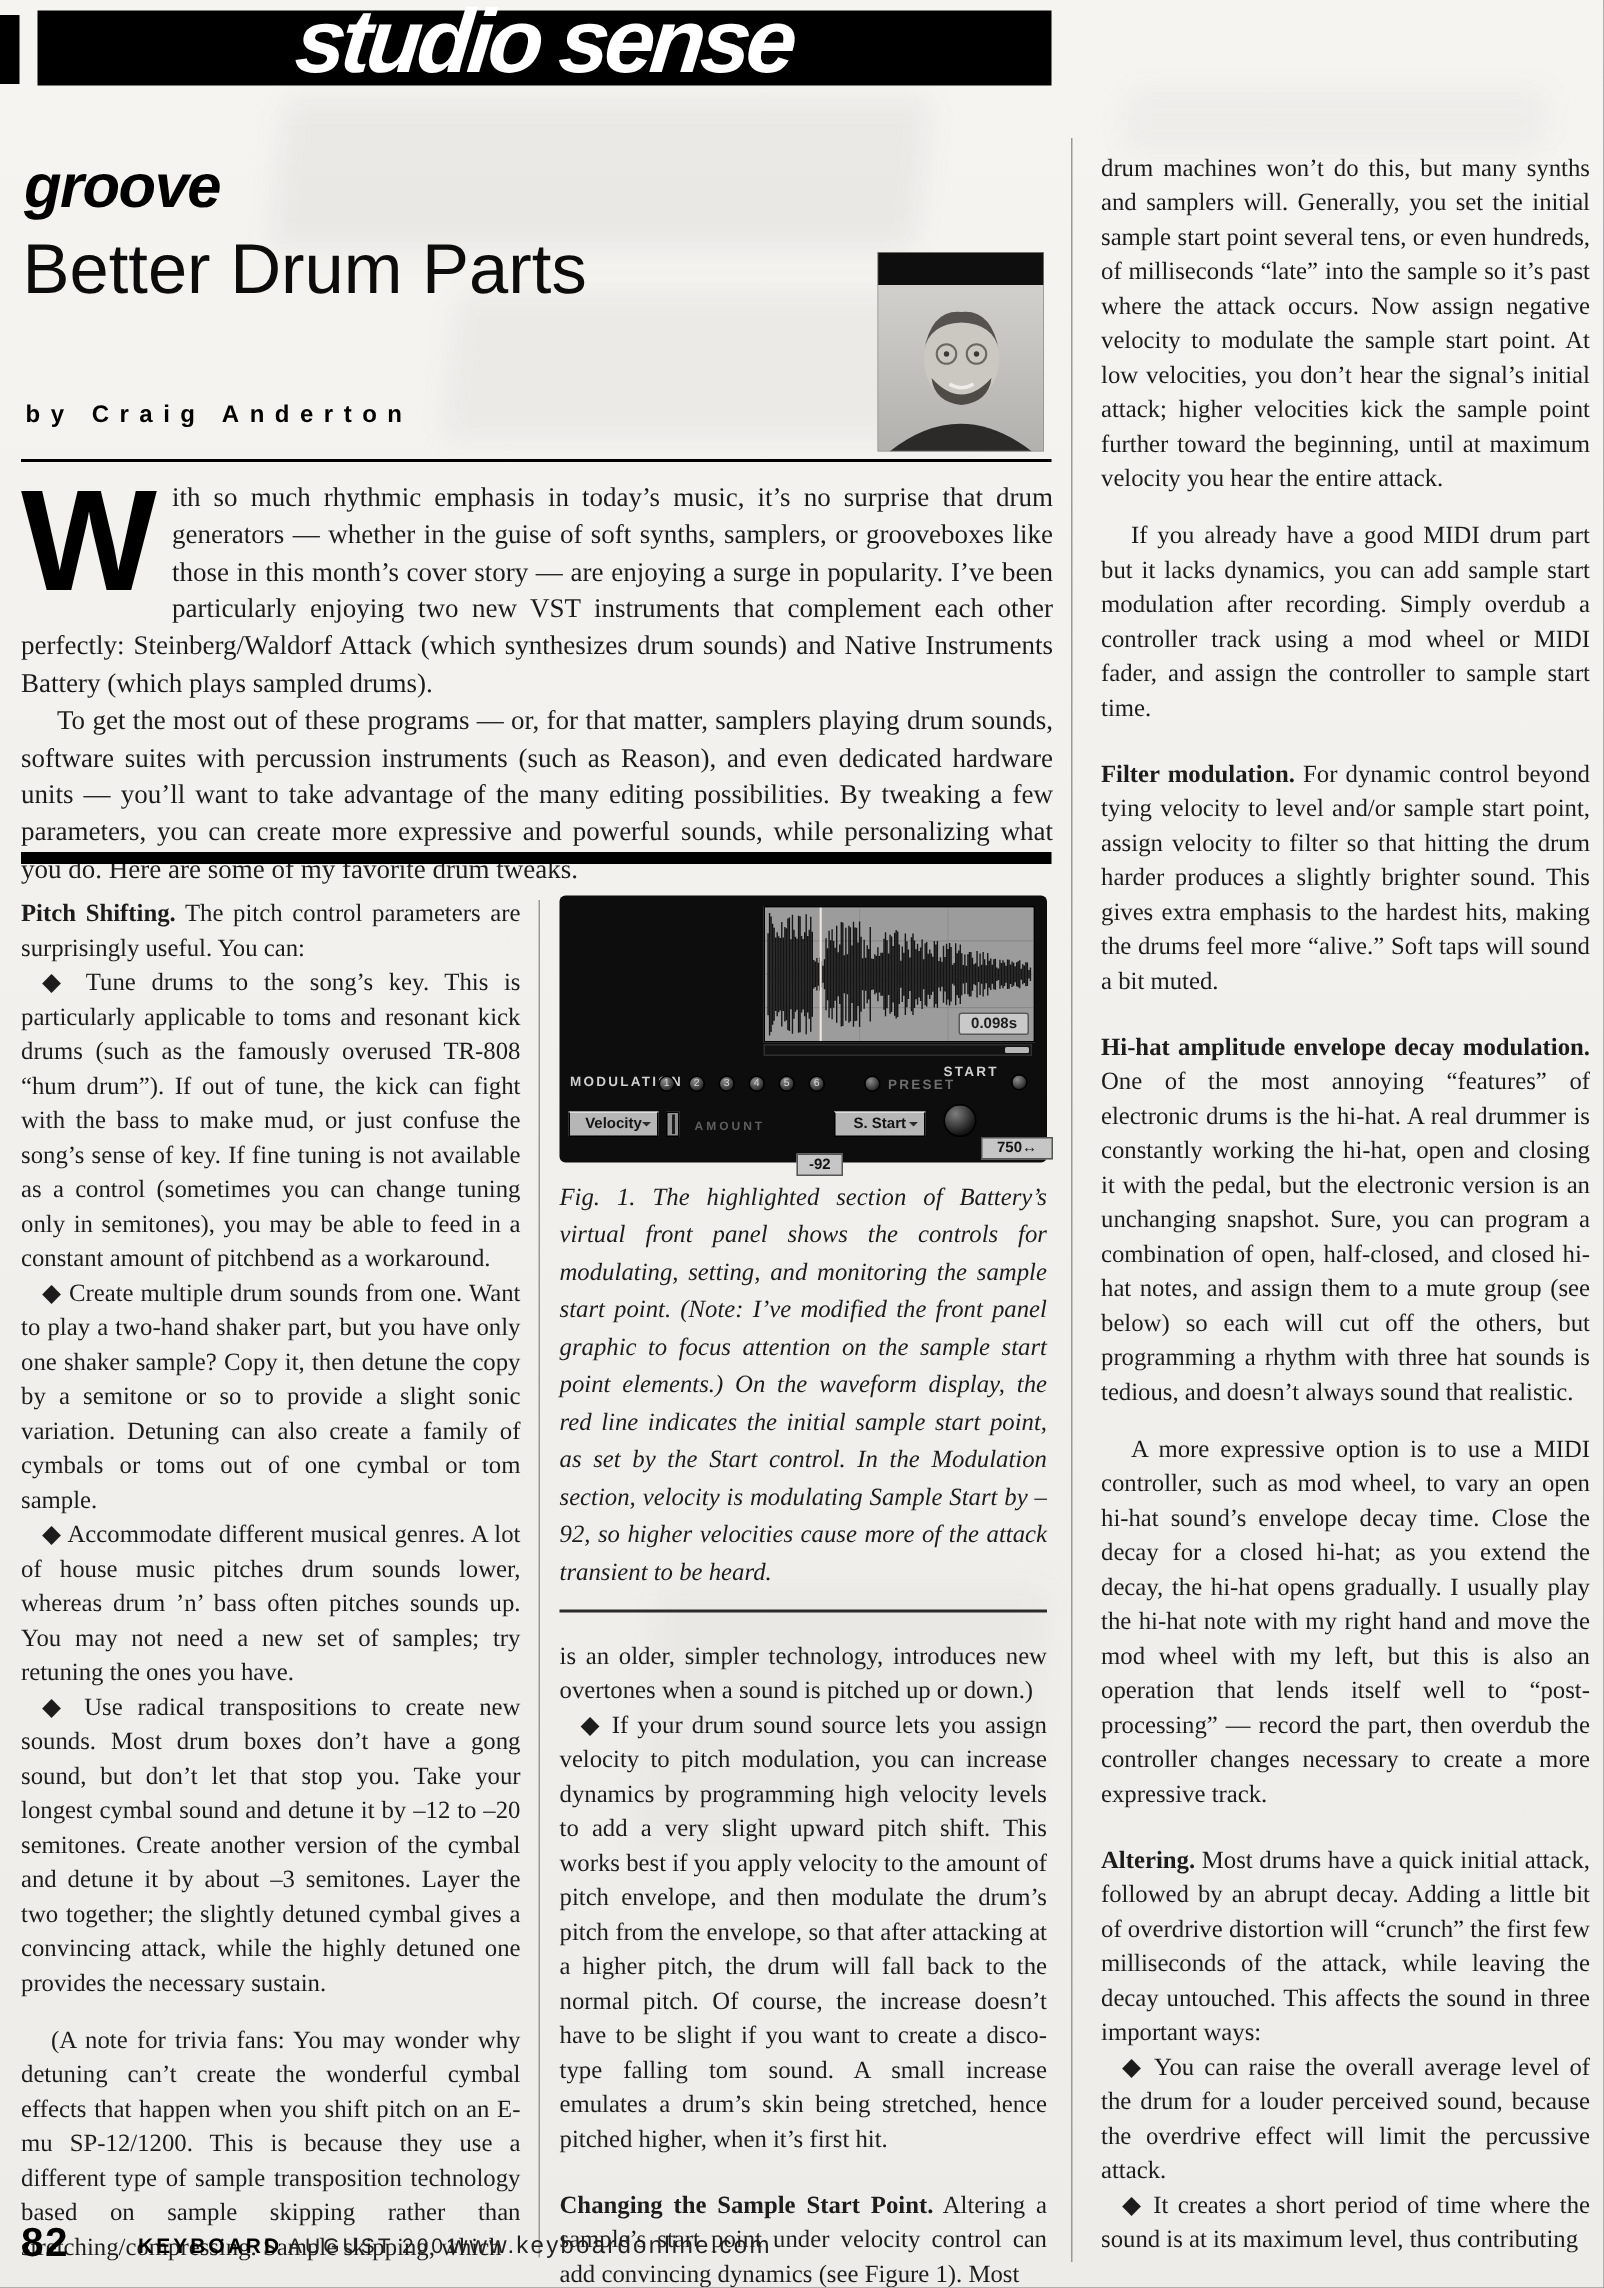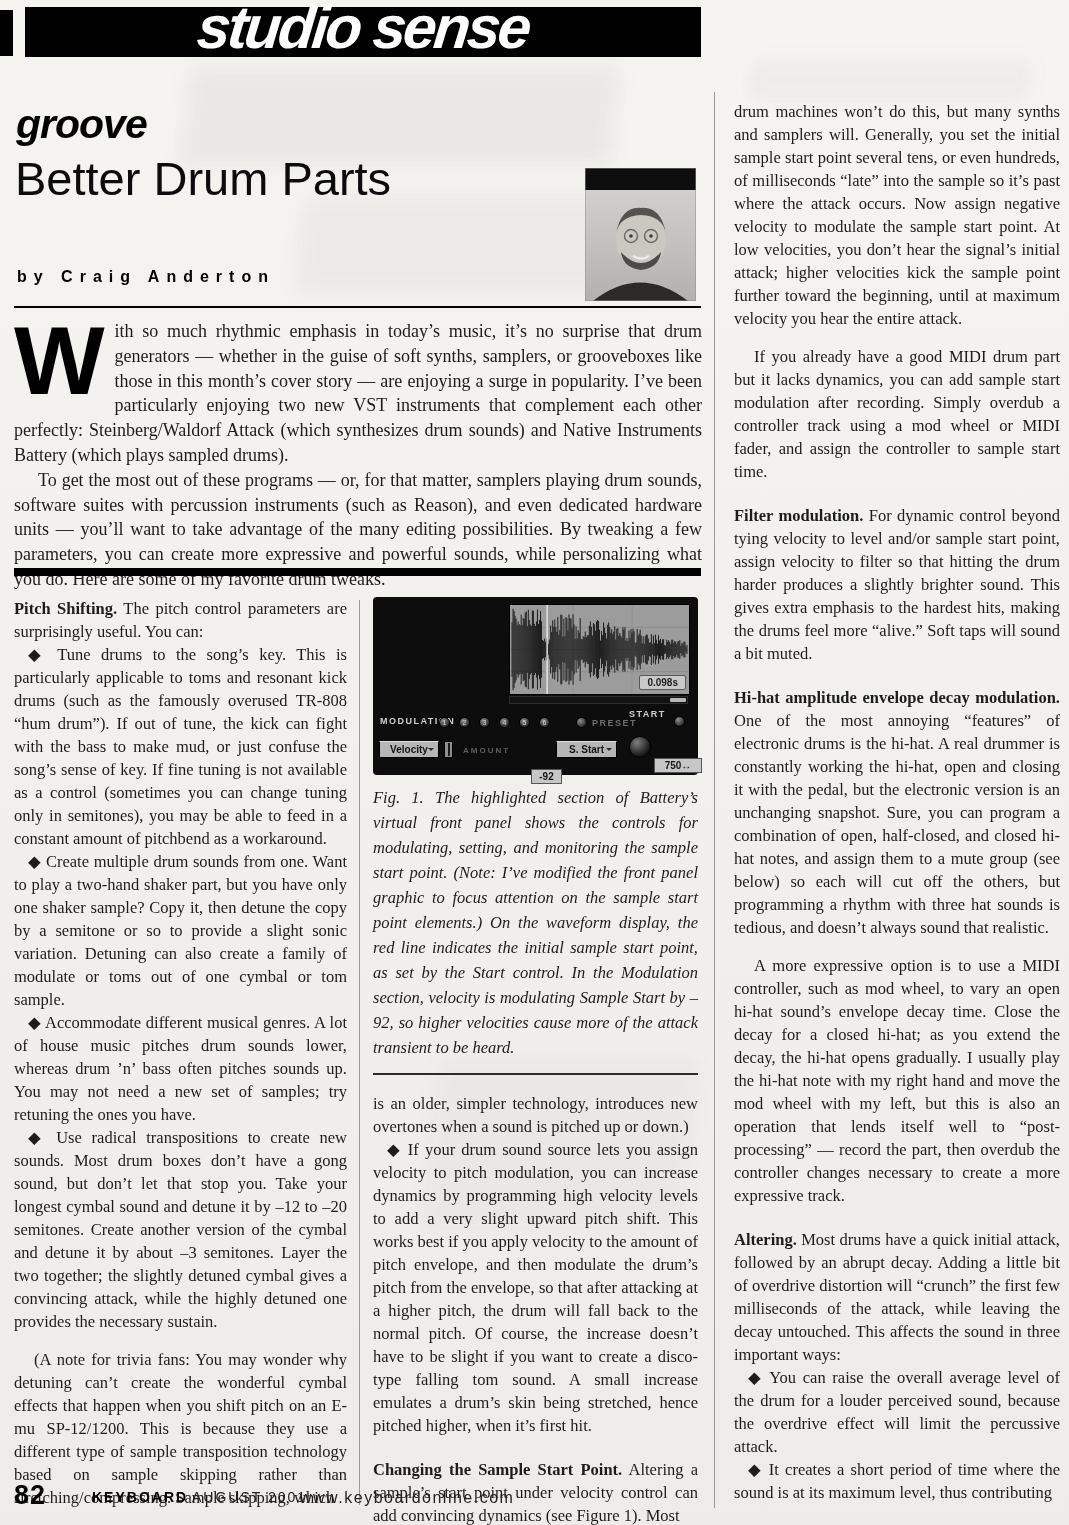--- a/index.html
+++ b/index.html
@@ -143,21 +143,21 @@
     <p class="second">To get the most out of these programs — or, for that matter, samplers playing drum sounds, software suites with percussion instruments (such as Reason), and even dedicated hardware units — you’ll want to take advantage of the many editing possibilities. By tweaking a few parameters, you can create more expressive and powerful sounds, while personalizing what you do. Here are some of my favorite drum tweaks.</p>
   </section>
 
   <div class="thick-rule"></div>
   <div class="vdiv v1"></div>
   <div class="vdiv v2"></div>
 
   <div class="col col1">
     <p><b class="lead">Pitch Shifting.</b><span> The pitch control parameters are surprisingly useful. You can:</span></p>
     <p class="bullet">◆ Tune drums to the song’s key. This is particularly applicable to toms and resonant kick drums (such as the famously overused TR-808 “hum drum”). If out of tune, the kick can fight with the bass to make mud, or just confuse the song’s sense of key. If fine tuning is not available as a control (sometimes you can change tuning only in semitones), you may be able to feed in a constant amount of pitchbend as a workaround.</p>
-    <p class="bullet">◆ Create multiple drum sounds from one. Want to play a two-hand shaker part, but you have only one shaker sample? Copy it, then detune the copy by a semitone or so to provide a slight sonic variation. Detuning can also create a family of modulate or toms out of one cymbal or tom sample.</p>
+    <p class="bullet">◆ Create multiple drum sounds from one. Want to play a two-hand shaker part, but you have only one shaker sample? Copy it, then detune the copy by a semitone or so to provide a slight sonic variation. Detuning can also create a family of cymbals or toms out of one cymbal or tom sample.</p>
     <p class="bullet">◆ Accommodate different musical genres. A lot of house music pitches drum sounds lower, whereas drum ’n’ bass often pitches sounds up. You may not need a new set of samples; try retuning the ones you have.</p>
     <p class="bullet">◆ Use radical transpositions to create new sounds. Most drum boxes don’t have a gong sound, but don’t let that stop you. Take your longest cymbal sound and detune it by –12 to –20 semitones. Create another version of the cymbal and detune it by about –3 semitones. Layer the two together; the slightly detuned cymbal gives a convincing attack, while the highly detuned one provides the necessary sustain.</p>
     <p class="ind">(A note for trivia fans: You may wonder why detuning can’t create the wonderful cymbal effects that happen when you shift pitch on an E-mu SP-12/1200. This is because they use a different type of sample transposition technology based on sample skipping rather than stretching/compressing. Sample skipping, which</p>
   </div>
 
   <div class="col col2">
 
     <div class="panel">
       <div class="wavebox">
         <svg id="wave" viewBox="0 0 176 86" preserveAspectRatio="none">

